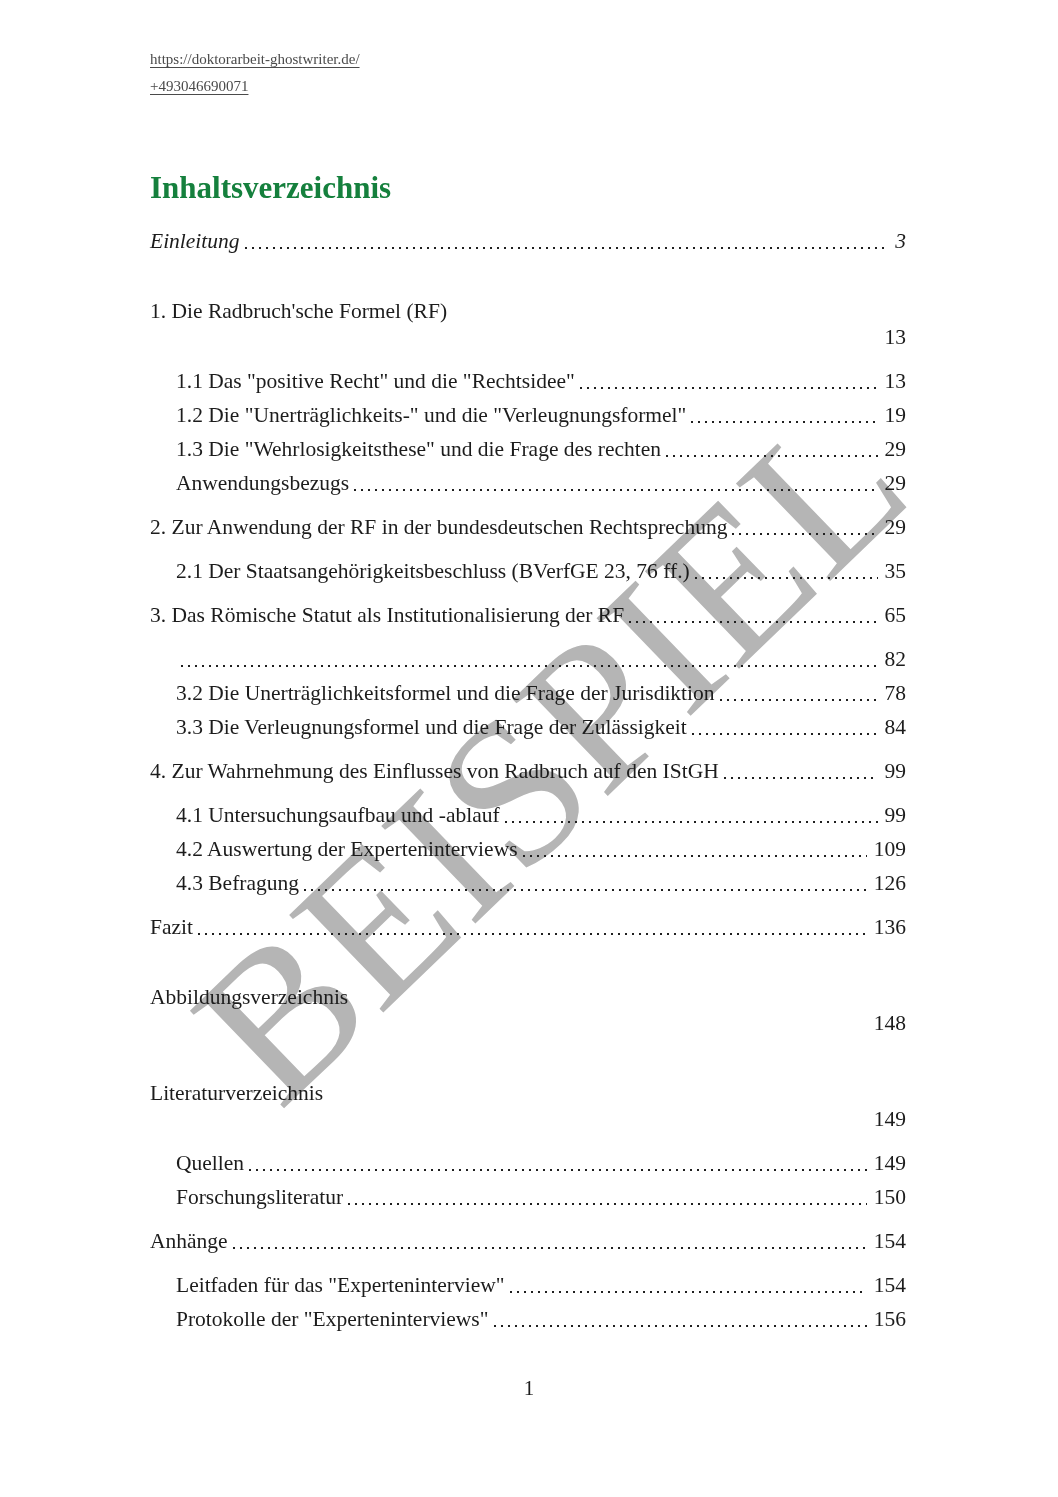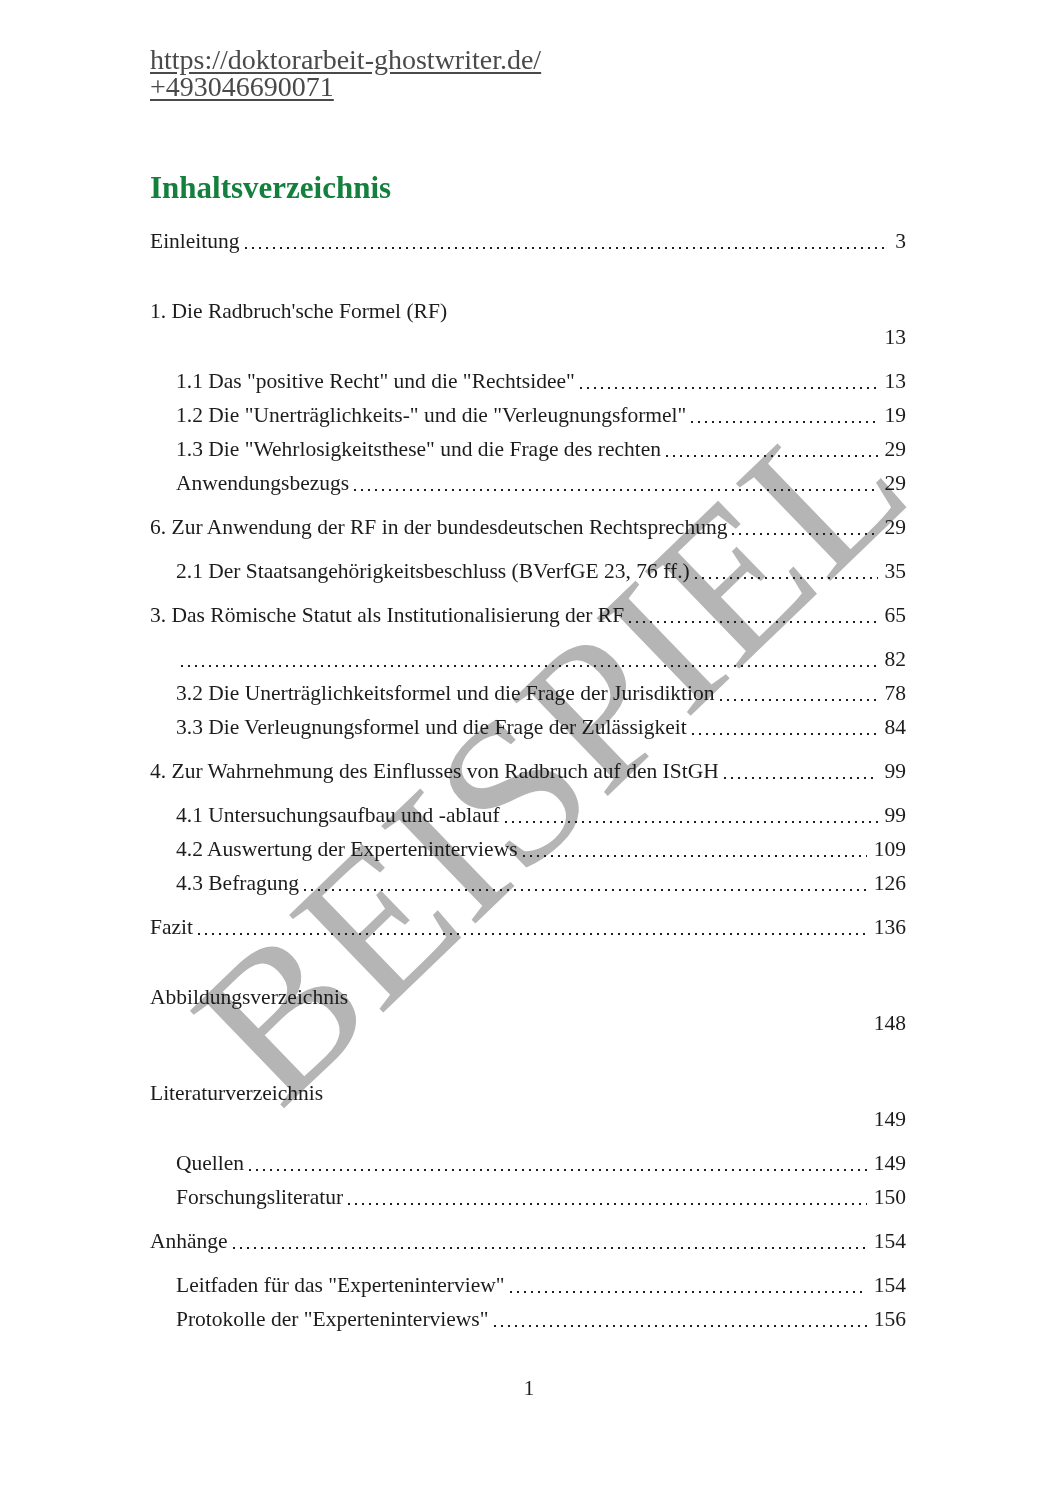--- a/index.html
+++ b/index.html
@@ -27,21 +27,21 @@
     user-select: none;
     pointer-events: none;
   }
 
   .content {
     position: relative;
     z-index: 1;
     padding: 46px 152px 0 150px;
   }
 
-  .doc-header { font-size: 28px; line-height: 27px; }
+  .doc-header { font-size: 15px; line-height: 27px; }
   .doc-header a {
     color: #4a4a4a;
     text-decoration: underline;
     text-underline-offset: 3px;
   }
 
   .doc-title {
     margin: 70px 0 0 0;
     font-size: 31px;
     line-height: 36px;
@@ -49,21 +49,21 @@
     color: #15803d;
   }
 
   .toc { margin-top: 22px; }
   .toc-row {
     display: flex;
     font-size: 21.5px;
     line-height: 26px;
   }
   .toc-row.level1 { padding-left: 26px; }
-  .gap-none { margin-top: 16px; }
+  .gap-none { margin-top: 16px; font-style: italic; }
   .gap-sm   { margin-top: 8px; }
   .gap-md   { margin-top: 18px; }
   .gap-lg   { margin-top: 44px; flex-direction: column; }
 
   .toc-label { flex: 0 0 auto; white-space: nowrap; }
   .toc-leader {
     flex: 1 1 auto;
     min-width: 12px;
     margin: 0 7px 0 5px;
     background-image: repeating-linear-gradient(to right, #1f1f1f 0 2.2px, transparent 2.2px 7px);
@@ -127,21 +127,21 @@
     <span class="toc-label">1.3 Die "Wehrlosigkeitsthese" und die Frage des rechten</span>
     <span class="toc-leader"></span>
     <span class="toc-page">29</span>
   </div>
         <div class="toc-row level1 gap-sm">
     <span class="toc-label">Anwendungsbezugs</span>
     <span class="toc-leader"></span>
     <span class="toc-page">29</span>
   </div>
         <div class="toc-row level0 gap-md">
-    <span class="toc-label">6. Zur Anwendung der RF in der bundesdeutschen Rechtsprechung</span>
+    <span class="toc-label">2. Zur Anwendung der RF in der bundesdeutschen Rechtsprechung</span>
     <span class="toc-leader"></span>
     <span class="toc-page">29</span>
   </div>
         <div class="toc-row level1 gap-md">
     <span class="toc-label">2.1 Der Staatsangehörigkeitsbeschluss (BVerfGE 23, 76 ff.)</span>
     <span class="toc-leader"></span>
     <span class="toc-page">35</span>
   </div>
         <div class="toc-row level0 gap-md">
     <span class="toc-label">3. Das Römische Statut als Institutionalisierung der RF</span>

